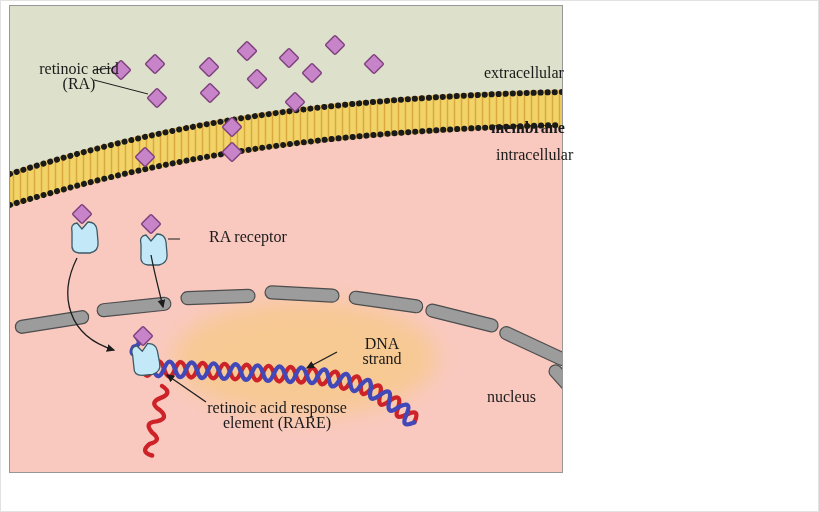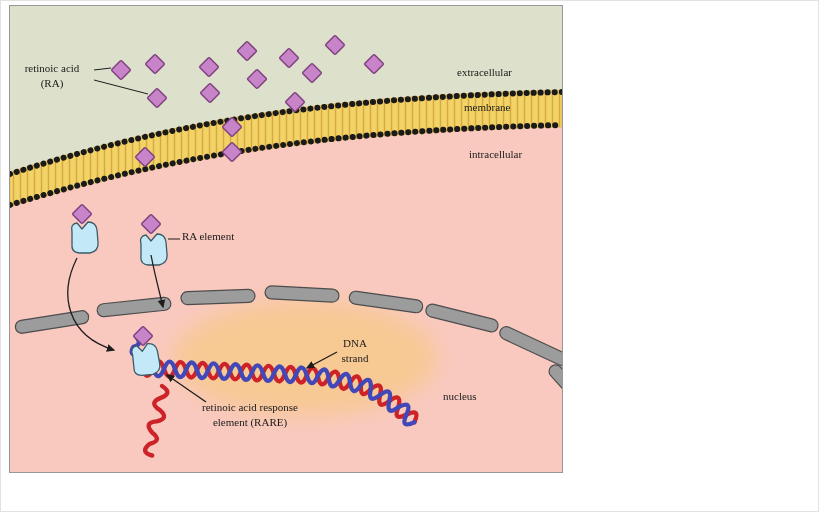--- a/index.html
+++ b/index.html
@@ -17,21 +17,21 @@
   .capsule{fill:var(--nuclear-envelope-fill);stroke:var(--nuclear-envelope-stroke);stroke-width:1.2;}
   .nucleus-patch{fill:var(--nucleus-patch);opacity:.9;}
   .diamond-shape{fill:var(--ra-diamond-fill);stroke:var(--ra-diamond-stroke);stroke-width:1.4;}
   .receptor-shape{fill:var(--receptor-fill);stroke:var(--receptor-stroke);stroke-width:1.3;}
   .dna-red{fill:none;stroke:var(--dna-red);stroke-width:4.4;stroke-linecap:round;stroke-linejoin:round;}
   .dna-blue{fill:none;stroke:var(--dna-blue);stroke-width:4.4;stroke-linecap:round;stroke-linejoin:round;}
   .pointer{stroke:#1d1d1d;stroke-width:1;fill:none;}
   .arrow{stroke:#1d1d1d;stroke-width:1.3;fill:none;marker-end:url(#arw);}
   .arrowhead{fill:#1d1d1d;}
 
-  .lbl{position:absolute;font-size:11px;line-height:15px;color:var(--label-text);white-space:nowrap;}
+  .lbl{position:absolute;font-size:16px;line-height:15px;color:var(--label-text);white-space:nowrap;padding-left:27px;}
   .lbl.center{text-align:center;white-space:normal;}
 </style>
 </head>
 <body>
 
 <div class="page">
   <div class="diagram-box">
     <svg width="552" height="466" viewBox="0 0 552 466">
       <defs>
         <marker id="arw" markerWidth="8" markerHeight="8" refX="5.5" refY="3" orient="auto">
@@ -115,25 +115,25 @@
         <path class="arrow" d="M196,396 L157,369"></path>
       </g>
     </svg>
   </div>
 
   <div class="lbl center" style="left:8px;top:60px;width:86px;">
     <span>retinoic acid</span><br>
     <span>(RA)</span>
   </div>
   <div class="lbl" style="left:456px;top:64px;text-align:center;">extracellular</div>
-  <div class="lbl" style="left:463px;top:99px;">membrane</div>
+  <div class="lbl" style="left:463px;top:119px;font-weight:bold;">membrane</div>
   <div class="lbl" style="left:468px;top:146px;">intracellular</div>
-  <div class="lbl" style="left:181px;top:228px;">RA element</div>
+  <div class="lbl" style="left:181px;top:228px;">RA receptor</div>
   <div class="lbl center" style="left:168px;top:399px;width:162px;">
     <span>retinoic acid response</span><br>
     <span>element (RARE)</span>
   </div>
   <div class="lbl center" style="left:322px;top:335px;width:64px;">
     <span>DNA</span><br>
     <span>strand</span>
   </div>
-  <div class="lbl" style="left:442px;top:388px;">nucleus</div>
+  <div class="lbl" style="left:459px;top:388px;">nucleus</div>
 </div>
 
 </body></html>

